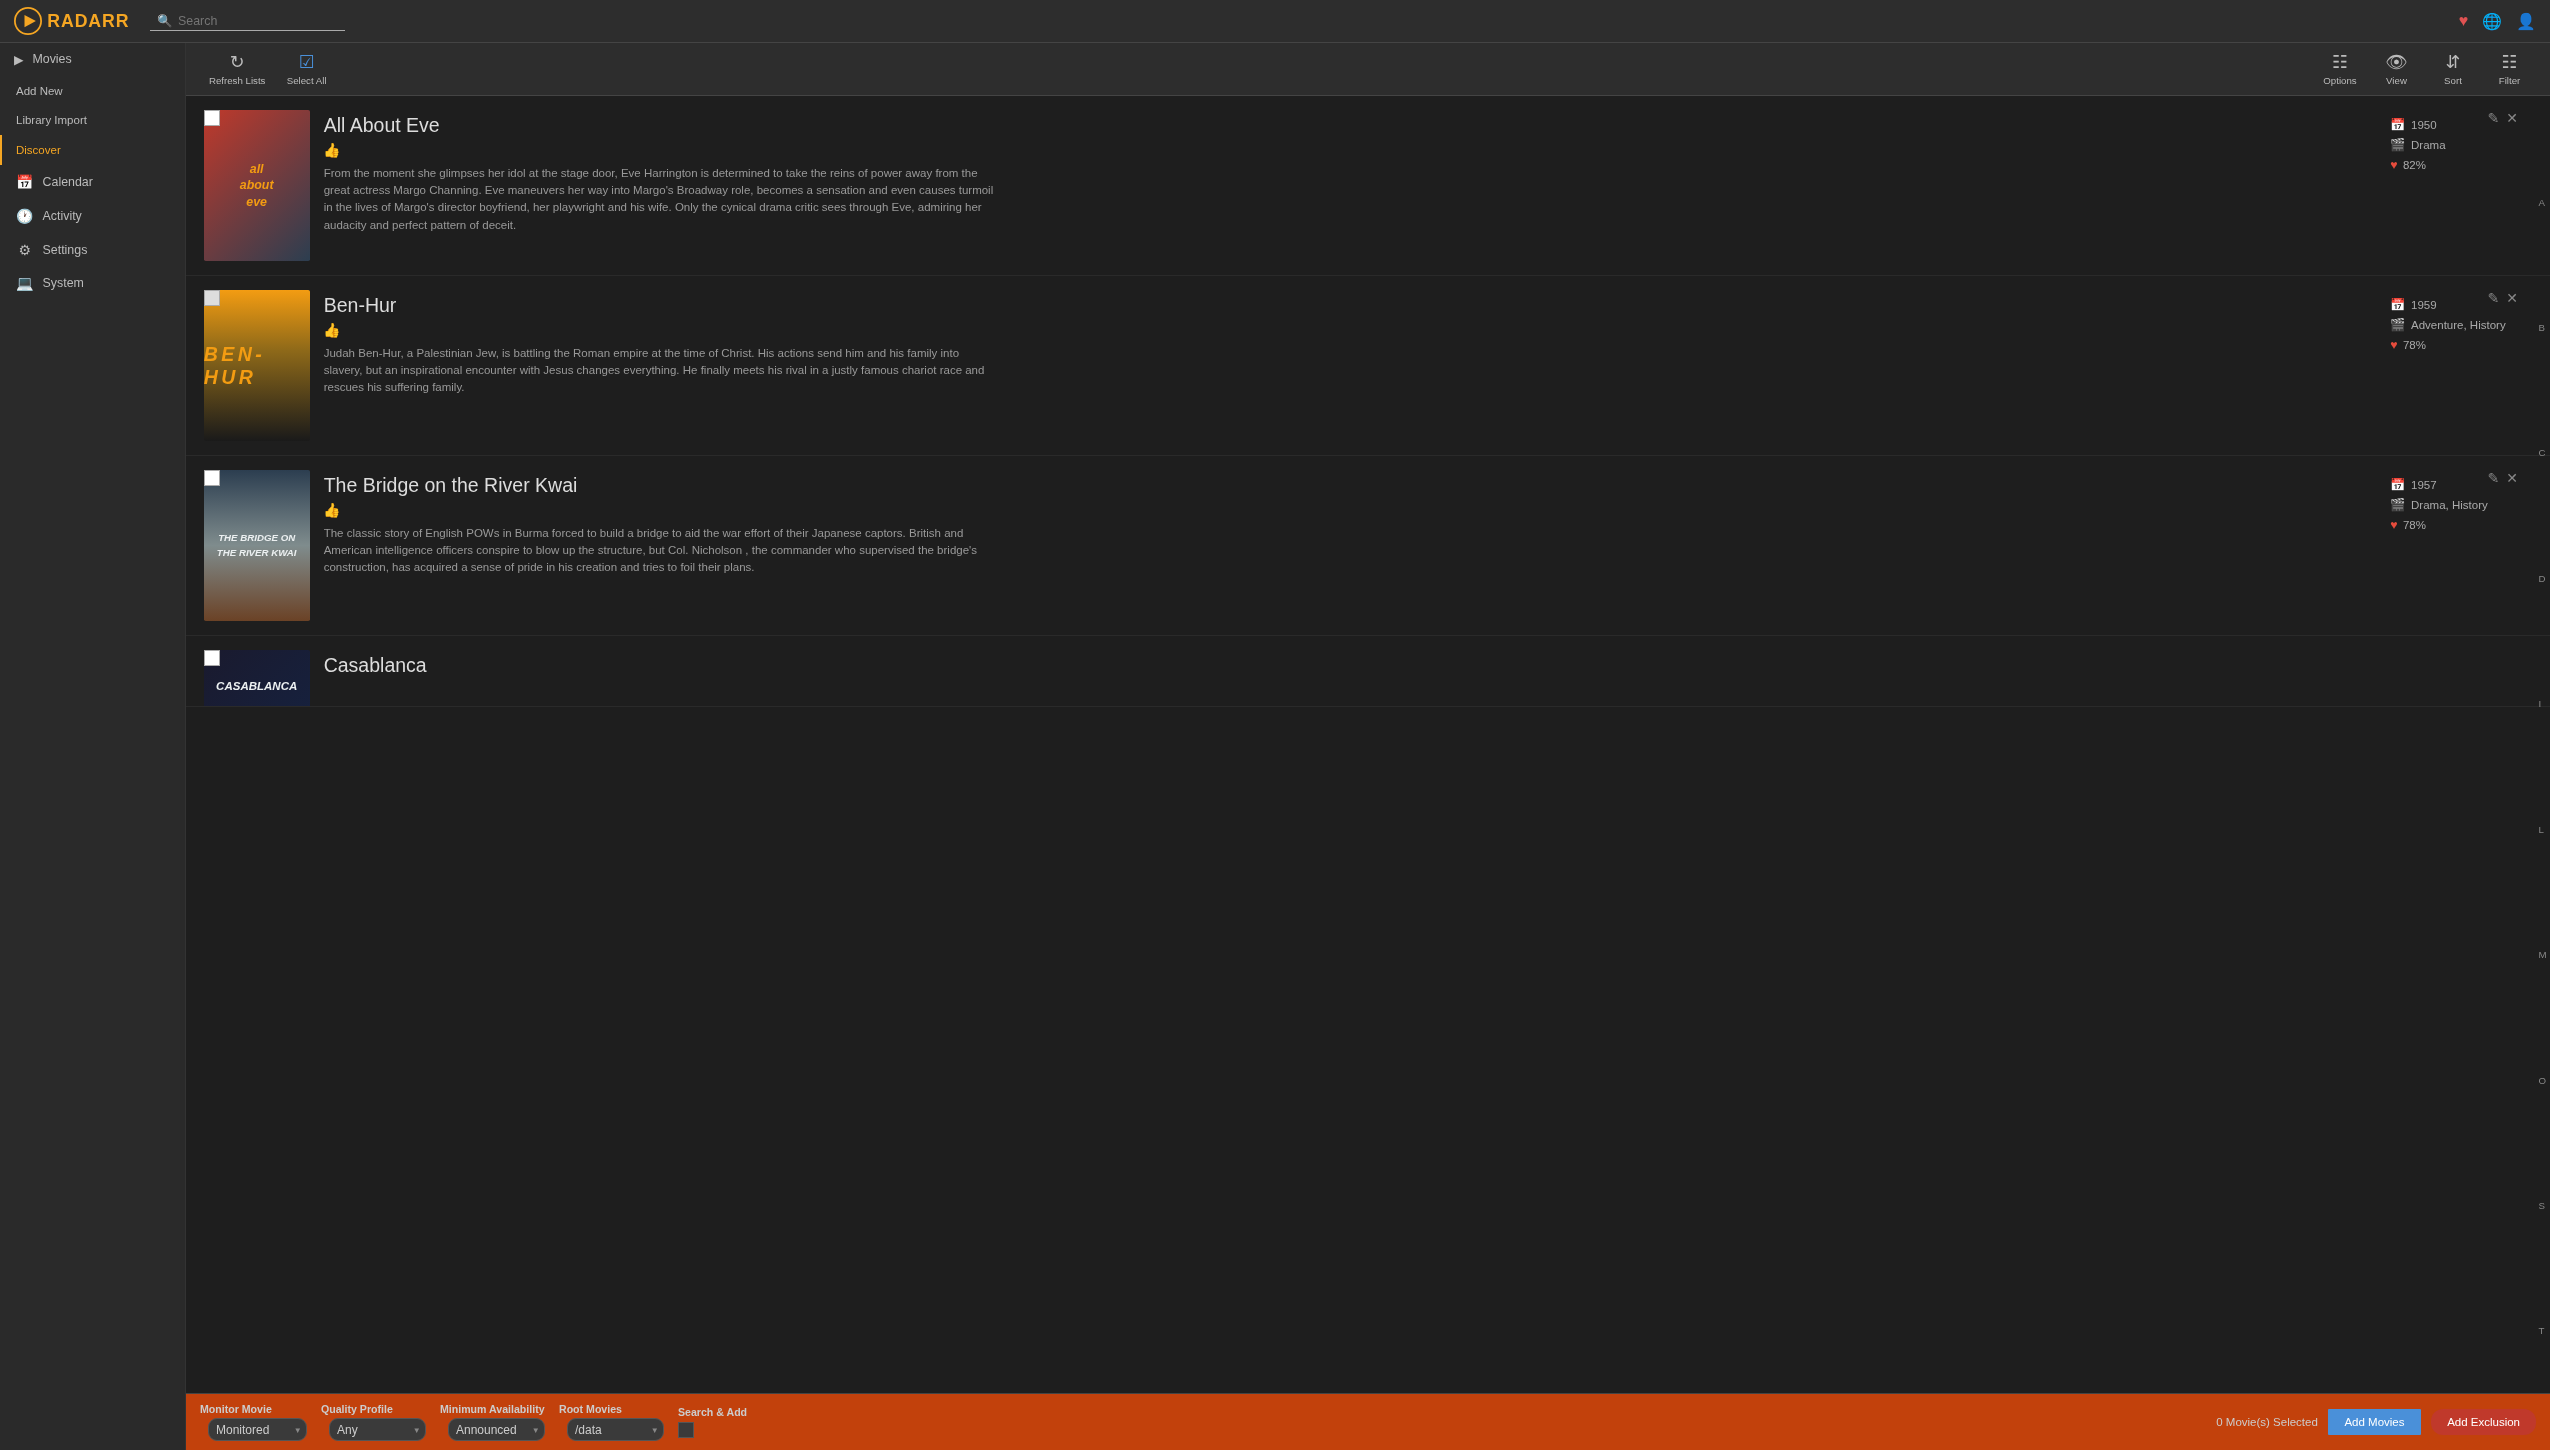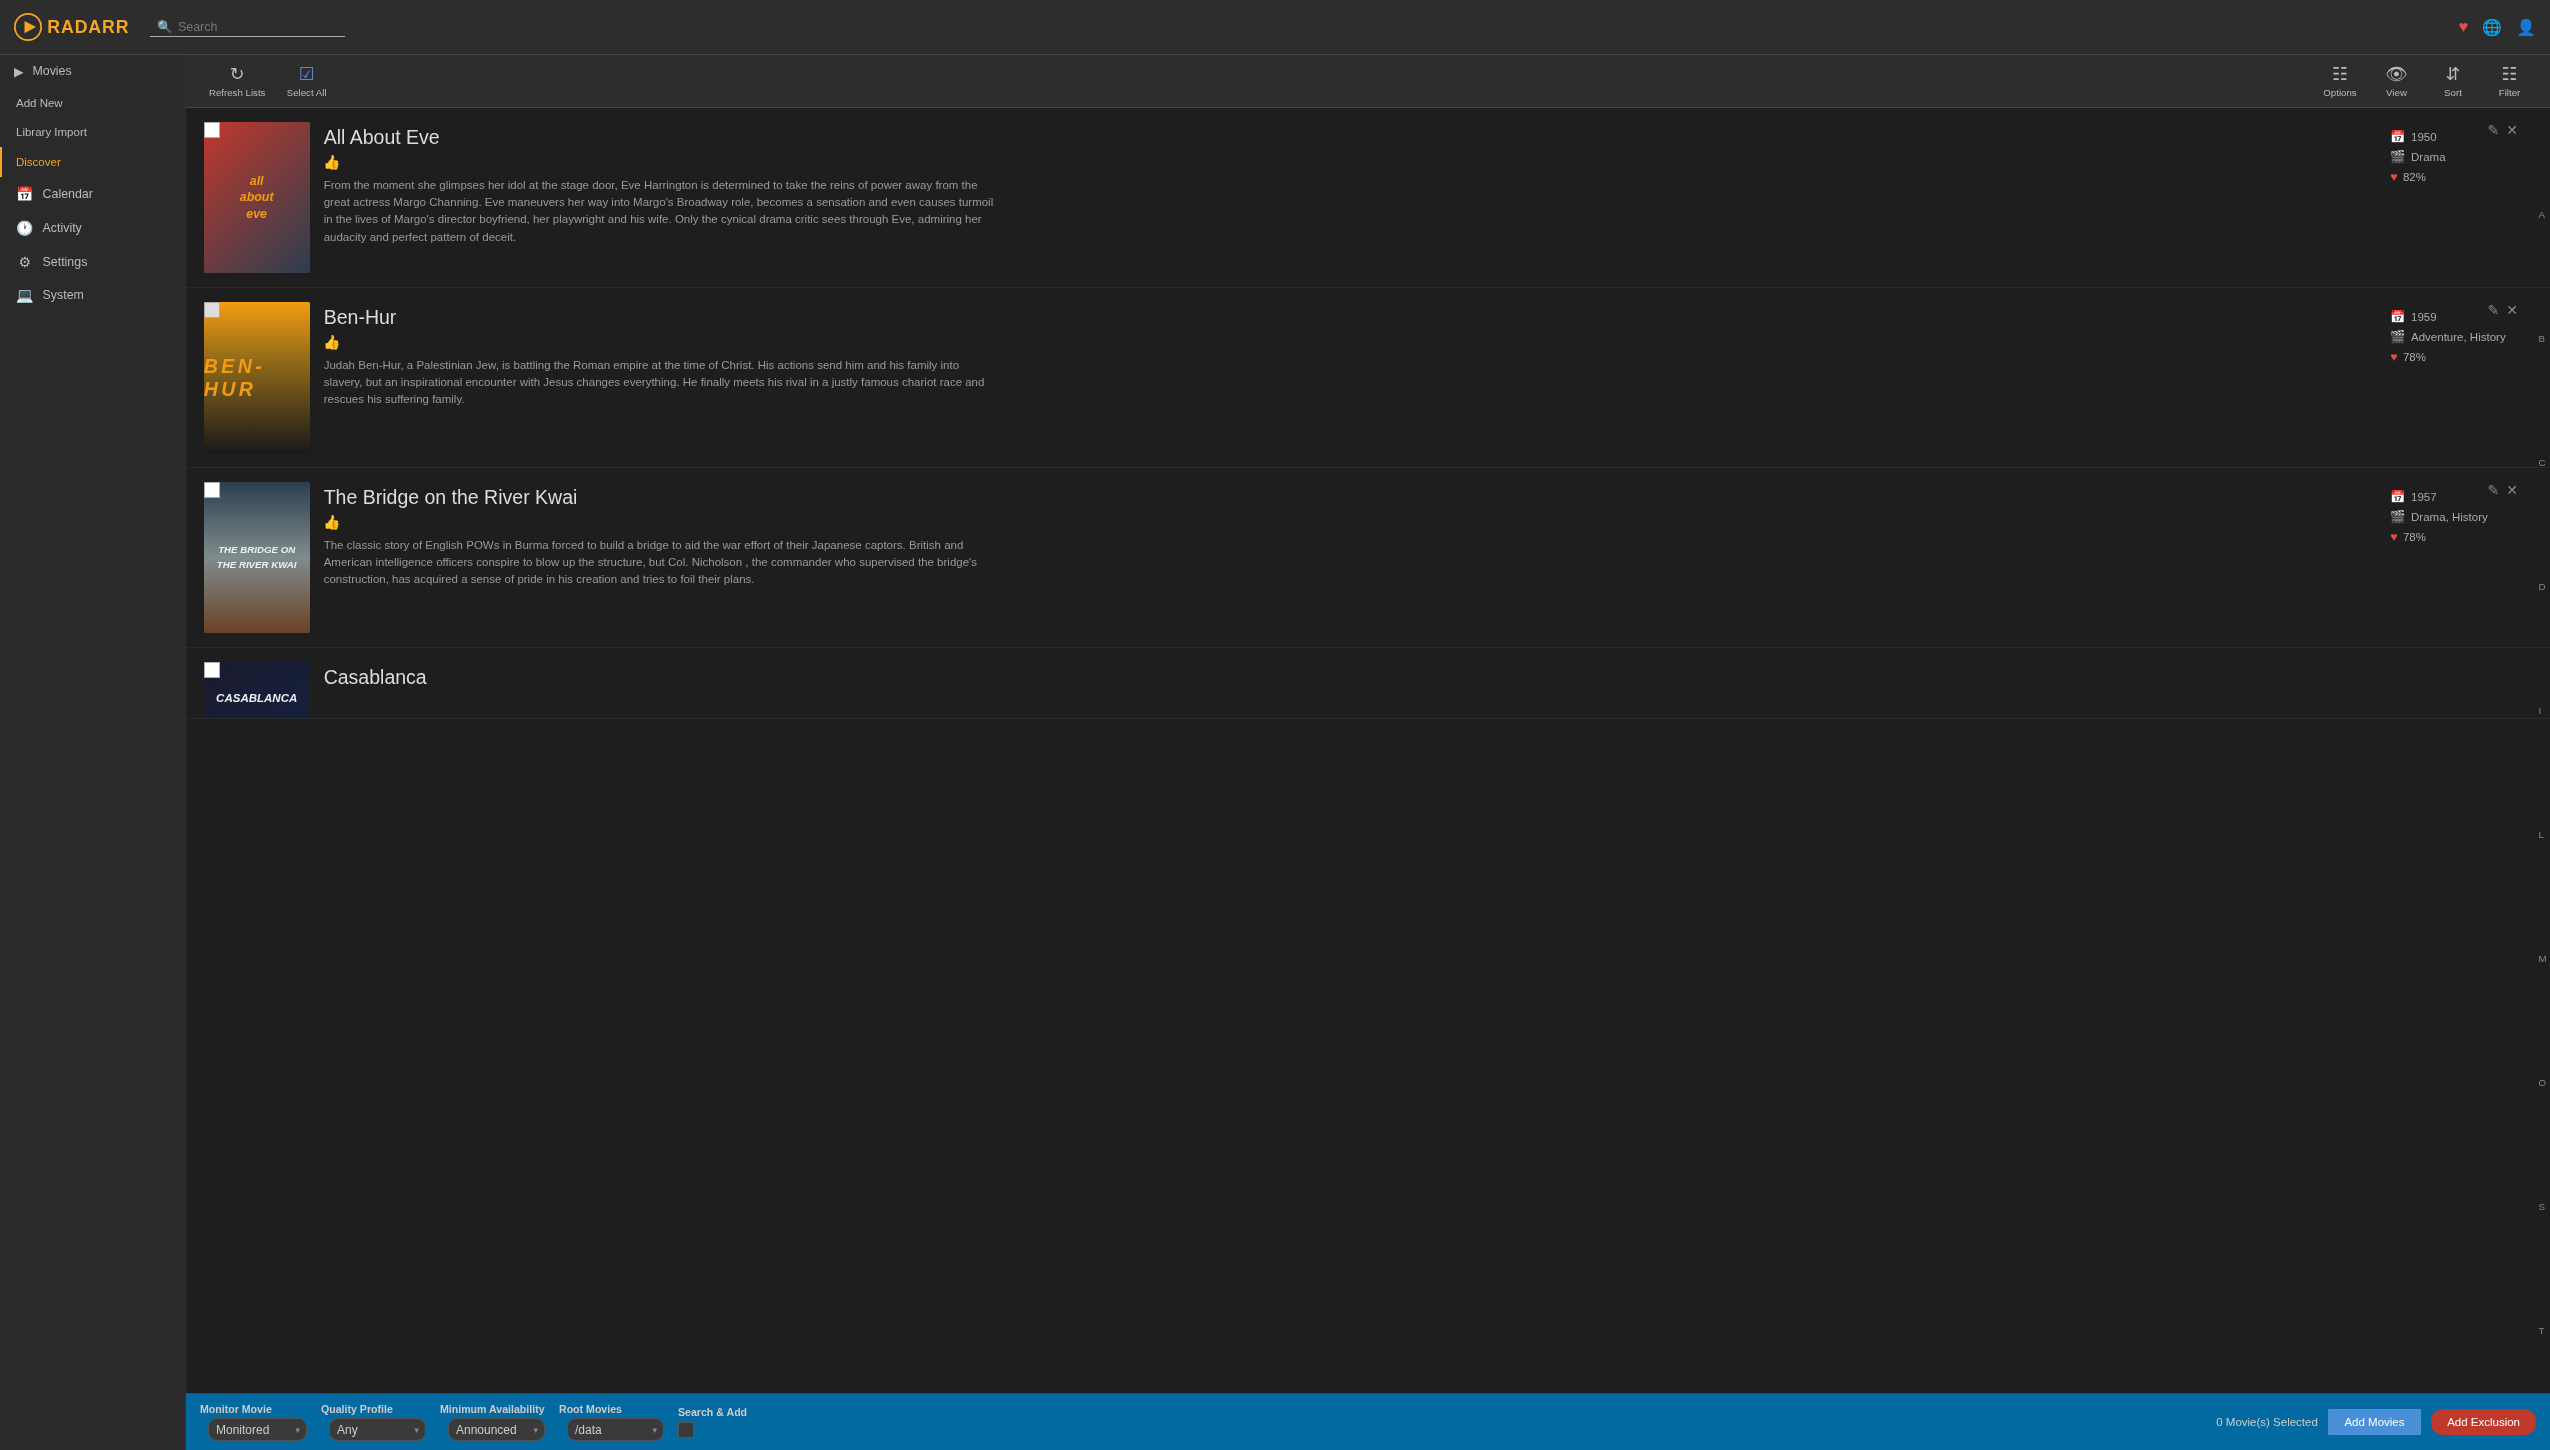--- a/index.html
+++ b/index.html
@@ -4,21 +4,21 @@
   <style>
     * { box-sizing: border-box; margin: 0; padding: 0; }
     body { font-family: 'Segoe UI', Arial, sans-serif; background: #1a1a1a; color: #ccc; height: 100vh; overflow: hidden; display: flex; flex-direction: column; }
 
     
     .header {
       background: #2d2d2d;
       display: flex;
       align-items: center;
       padding: 0 14px;
-      height: 55px;
+      height: 43px;
       flex-shrink: 0;
       border-bottom: 0.9px solid #444;
     }
     .logo {
       display: flex;
       align-items: center;
       margin-right: 21px;
     }
     .logo-text {
       color: #f5a623;
@@ -234,21 +234,21 @@
       position: absolute;
       top: 14px;
       right: 32px;
       color: #888;
       font-size: 14px;
     }
     .movie-actions span { cursor: pointer; }
 
     
     .bottom-bar {
-      background: #0369a1;
+      background: #c2410c;
       border-top: 0.9px solid #444;
       display: flex;
       align-items: center;
       padding: 7px 14px;
       gap: 14px;
       flex-shrink: 0;
       height: 57px;
     }
     .bottom-field {
       display: flex;

